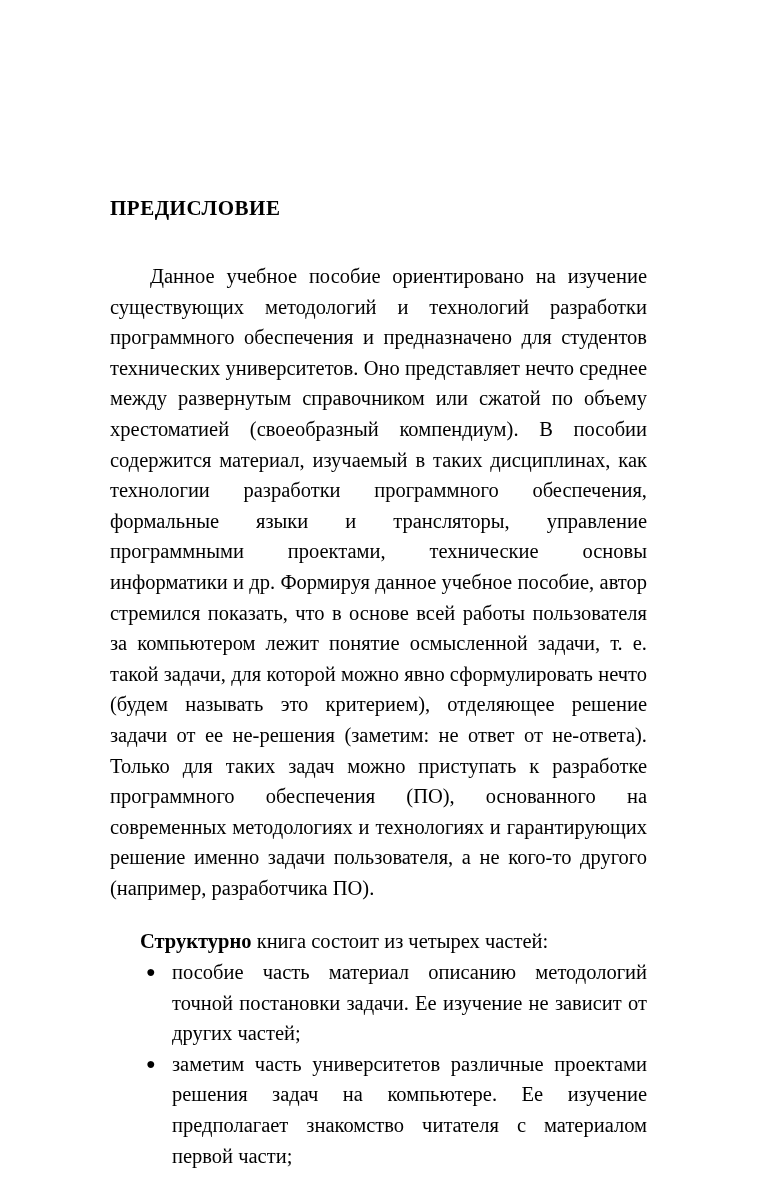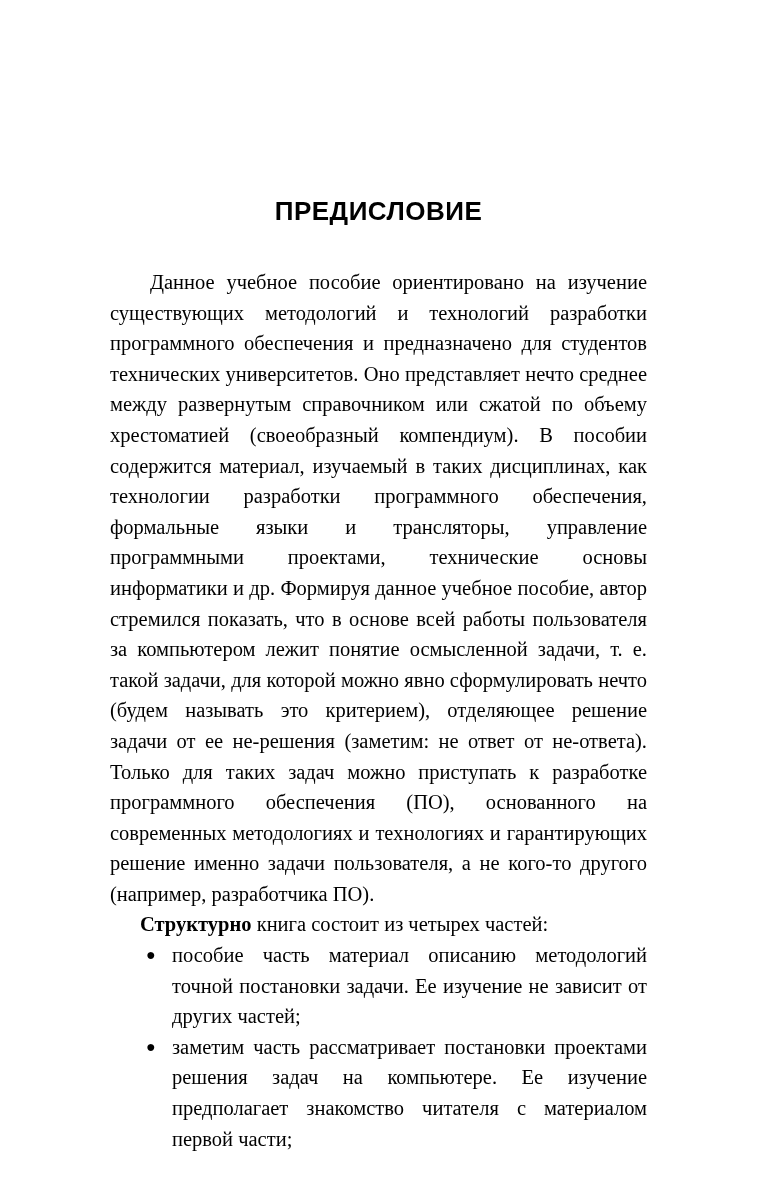--- a/index.html
+++ b/index.html
@@ -22,39 +22,40 @@
     padding: 0;
     position: relative;
   }
   .content {
     position: absolute;
     left: 110px;
     top: 196px;
     width: 537px;
   }
   h1.title {
-    font-family: Liberation Sans, sans-serif;
+    font-family: Liberation Serif, serif;
     font-weight: bold;
-    font-size: 26px;
+    font-size: 21px;
     letter-spacing: 0.5px;
-    text-align: center;
+    text-align: left;
     margin: 0 0 40px 0;
     padding: 0;
   }
   p.body-par {
     margin: 0;
     padding: 0;
     font-size: 20.5px;
     line-height: 30.6px;
     text-align: justify;
     text-indent: 40px;
     hyphens: manual;
   }
   p.body-par.tight-indent {
     text-indent: 30px;
+    margin-top: 23px;
   }
   .it {
   }
   .bd {
     font-weight: bold;
   }
   ul.list {
     list-style: none;
     margin: 0;
     padding: 0;
@@ -82,17 +83,17 @@
   <div class="content">
 
     <h1 class="title">ПРЕДИСЛОВИЕ</h1>
 
     <p class="body-par"><span>Данное учебное пособие ориентировано на изучение существующих методологий и технологий разработки программного обеспечения и предназначено для студентов технических университетов. Оно представляет нечто среднее между развернутым справочником или сжатой по объему хрестоматией (своеобразный </span><span class="it">компендиум</span><span>). В пособии содержится материал, изучаемый в таких дисциплинах, как технологии разработки программного обеспечения, формальные языки и трансляторы, управление программными проектами, технические основы информатики и др. Формируя данное учебное пособие, автор стремился показать, что в основе всей работы пользователя за компьютером лежит понятие </span><span class="it">осмысленной задачи</span><span>, т. е. такой задачи, для которой можно явно сформулировать нечто (будем называть это </span><span class="it">критерием</span><span>), отделяющее решение задачи от ее не-решения (заметим: не ответ от не-ответа). Только для таких задач можно приступать к разработке программного обеспечения (ПО), основанного на современных методологиях и технологиях и гарантирующих решение именно задачи пользователя, а не кого-то другого (например, разработчика ПО).</span></p>
 
     <p class="body-par tight-indent"><span class="bd">Структурно</span><span> книга состоит из четырех частей:</span></p>
 
     <ul class="list">
       <li><span class="bullet">●</span><span class="it">пособие часть</span><span> материал описанию </span><span class="it">методологий</span><span> точной постановки задачи. Ее изучение не зависит от других частей;</span></li>
-      <li><span class="bullet">●</span><span class="it">заметим часть</span><span> рассматривает постановки </span><span class="it">проектами</span><span> решения задач на компьютере. Ее изучение предполагает знакомство читателя с материалом первой части;</span></li>
+      <li><span class="bullet">●</span><span class="it">заметим часть</span><span> университетов различные </span><span class="it">проектами</span><span> решения задач на компьютере. Ее изучение предполагает знакомство читателя с материалом первой части;</span></li>
     </ul>
 
   </div>
 </div>
 
 </body></html>

